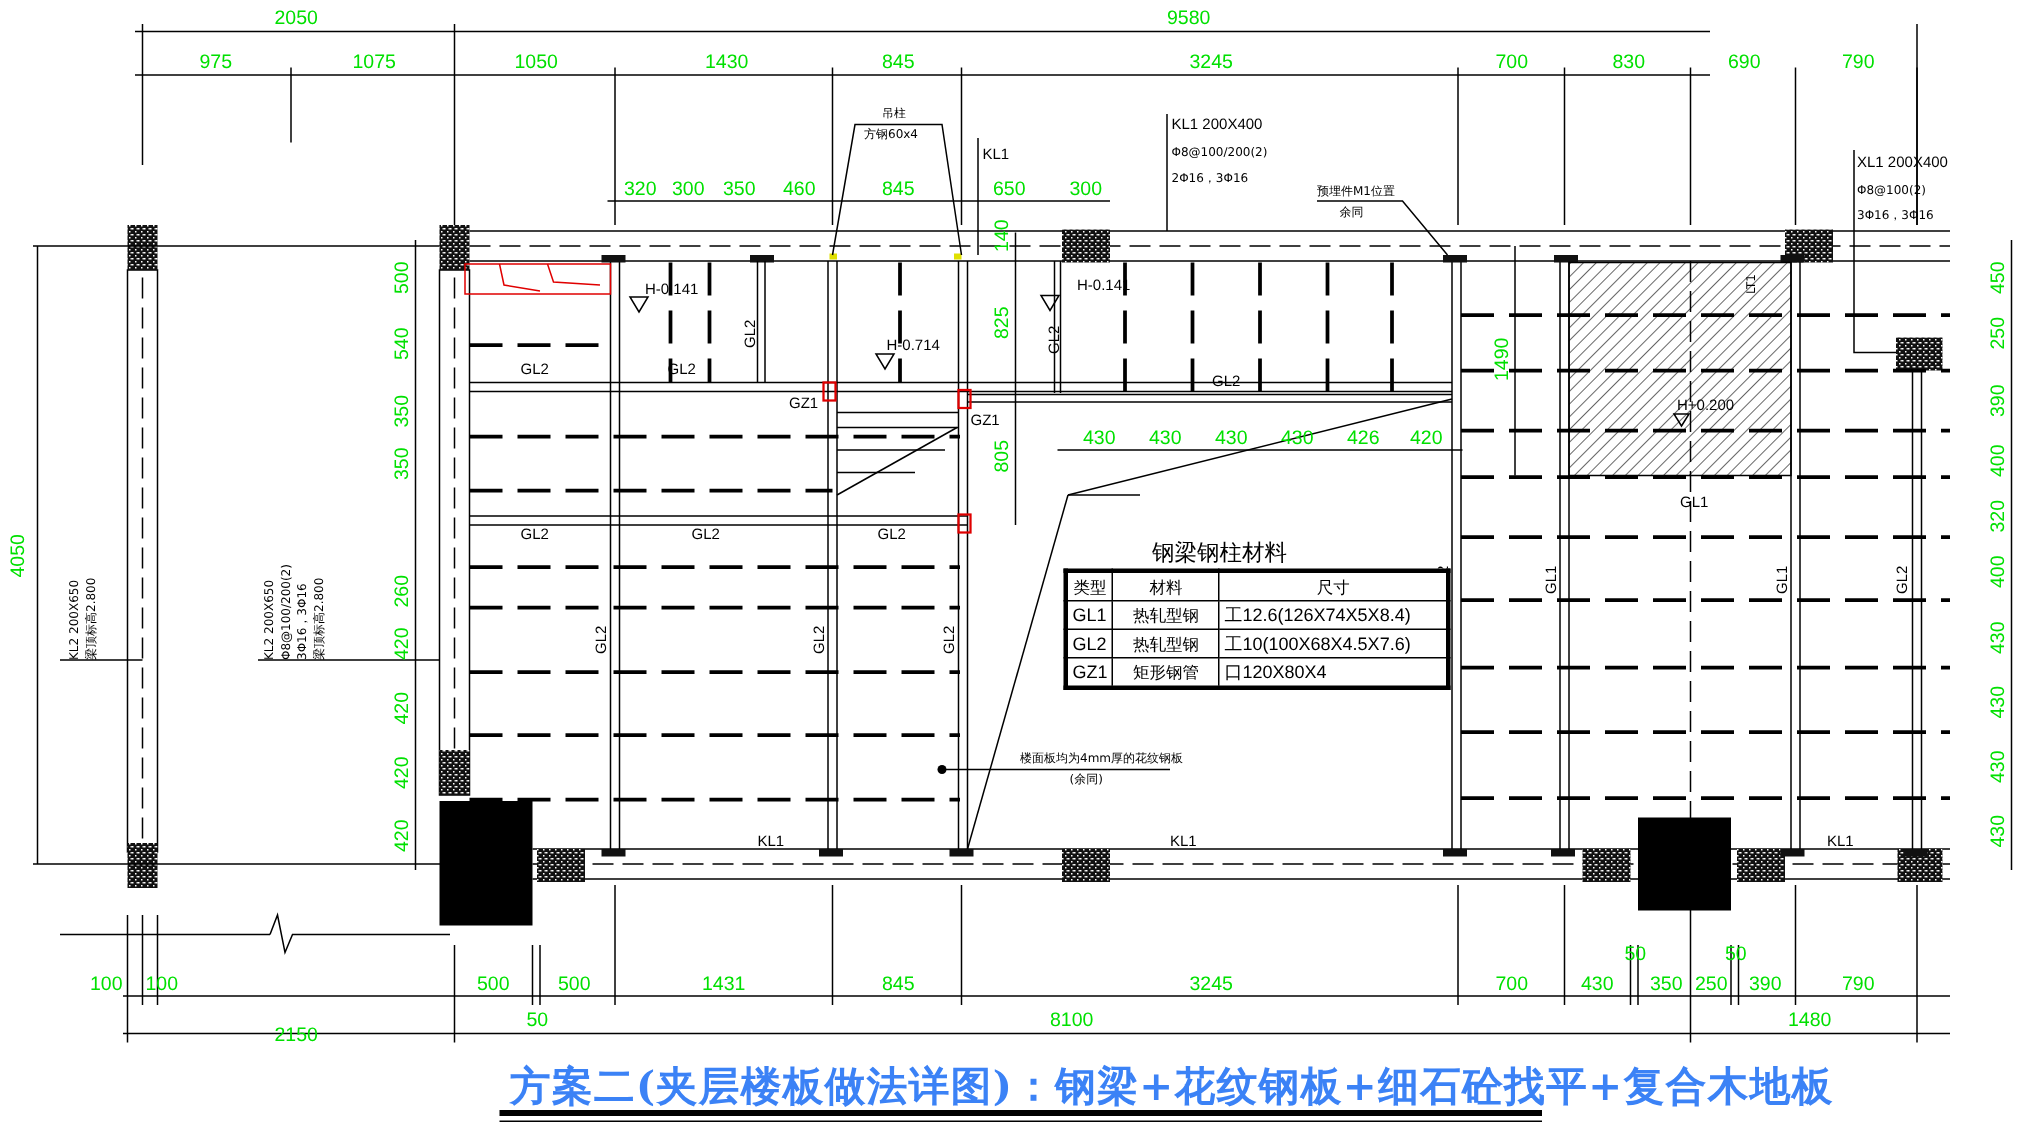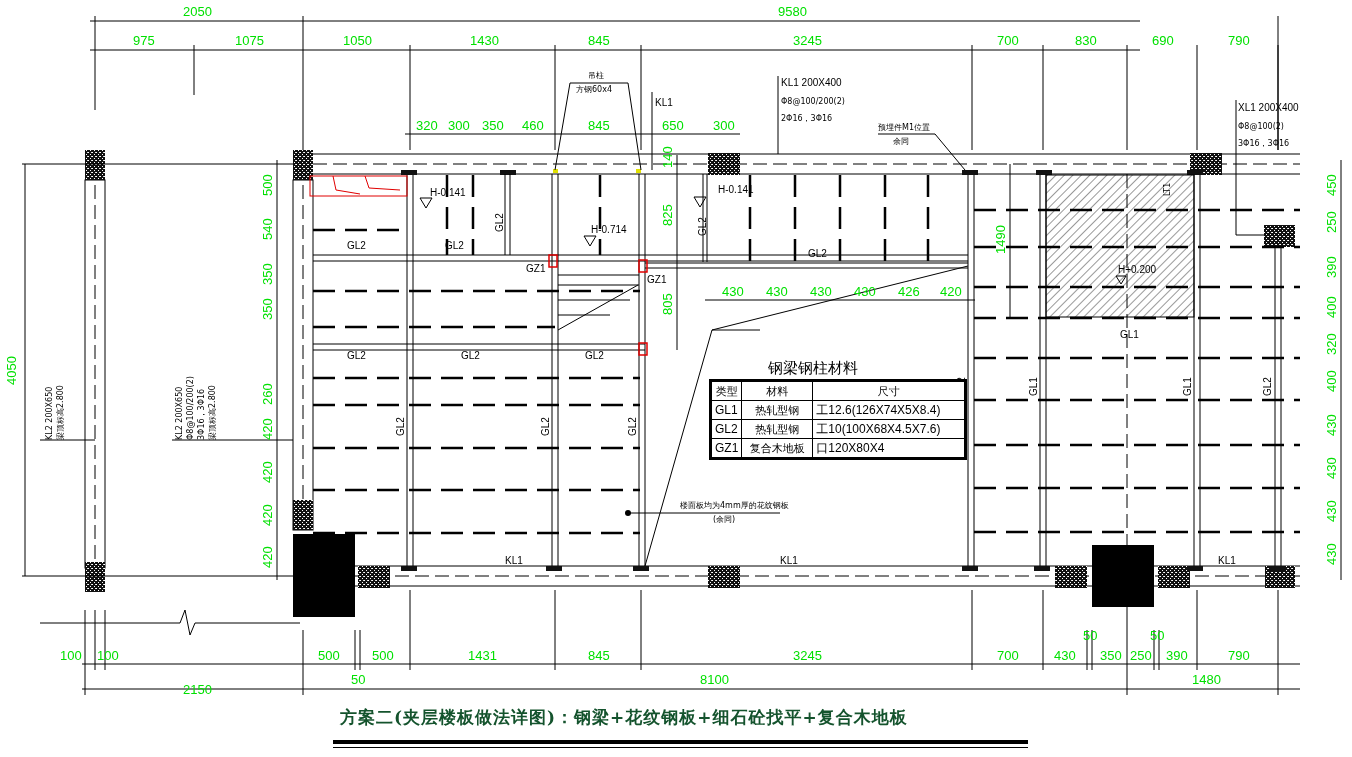--- a/index.html
+++ b/index.html
@@ -5,21 +5,21 @@
   html,body{margin:0;padding:0;background:#fff;}
   body{width:1352px;height:757px;overflow:hidden;position:relative;font-family:"DejaVu Sans",sans-serif;}
   svg{position:absolute;left:0;top:0;}
   .dim{fill:#00e000;font-family:"Liberation Sans Narrow","Liberation Sans",sans-serif;font-size:13px;}
   .lbl{fill:#000;font-family:"Liberation Sans",sans-serif;font-size:10px;}
   .lblsm{fill:#000;font-family:"DejaVu Sans",sans-serif;font-size:8px;}
   .ln{stroke:#000;stroke-width:1;fill:none;}
   .dash{stroke:#000;stroke-width:1;fill:none;stroke-dasharray:14 6;}
   .dashb{stroke:#000;stroke-width:2.5;fill:none;stroke-dasharray:22 10;}
   .col{fill:#111;}
-  .title{position:absolute;left:340px;top:706px;font-family:"DejaVu Serif",serif;font-size:17px;font-weight:bold;color:#14532d;letter-spacing:1px;white-space:nowrap;}
+  .title{position:absolute;left:340px;top:706px;font-family:"DejaVu Serif",serif;font-size:27px;font-weight:bold;color:#3b82f6;letter-spacing:1px;white-space:nowrap;}
   .title-ul1{position:absolute;left:333px;top:740px;width:695px;height:4px;background:#000;}
   .title-ul2{position:absolute;left:333px;top:747px;width:695px;height:1px;background:#000;}
   .tbl{position:absolute;left:709px;top:379px;border:3px solid #000;border-collapse:collapse;background:#fff;}
   .tbl td{border:1px solid #000;font-family:"Liberation Sans",sans-serif;font-size:12px;padding:0 3px;height:18px;white-space:nowrap;}
   .tbl .h{font-size:11px;text-align:center;}
   .tbl-title{position:absolute;left:768px;top:359px;font-family:"DejaVu Sans",sans-serif;font-size:15px;}
 </style>
 </head>
 <body>
 
@@ -370,21 +370,21 @@
     <td class="h">热轧型钢</td>
     <td>工12.6(126X74X5X8.4)</td>
   </tr>
   <tr>
     <td>GL2</td>
     <td class="h">热轧型钢</td>
     <td>工10(100X68X4.5X7.6)</td>
   </tr>
   <tr>
     <td>GZ1</td>
-    <td class="h">复合木地板</td>
+    <td class="h">矩形钢管</td>
     <td>口120X80X4</td>
   </tr>
 </tbody>
   </table>
 
 <div class="title">方案二(夹层楼板做法详图)：钢梁+花纹钢板+细石砼找平+复合木地板</div>
 <div class="title-ul1"></div>
 <div class="title-ul2"></div>
 
 </body></html>

